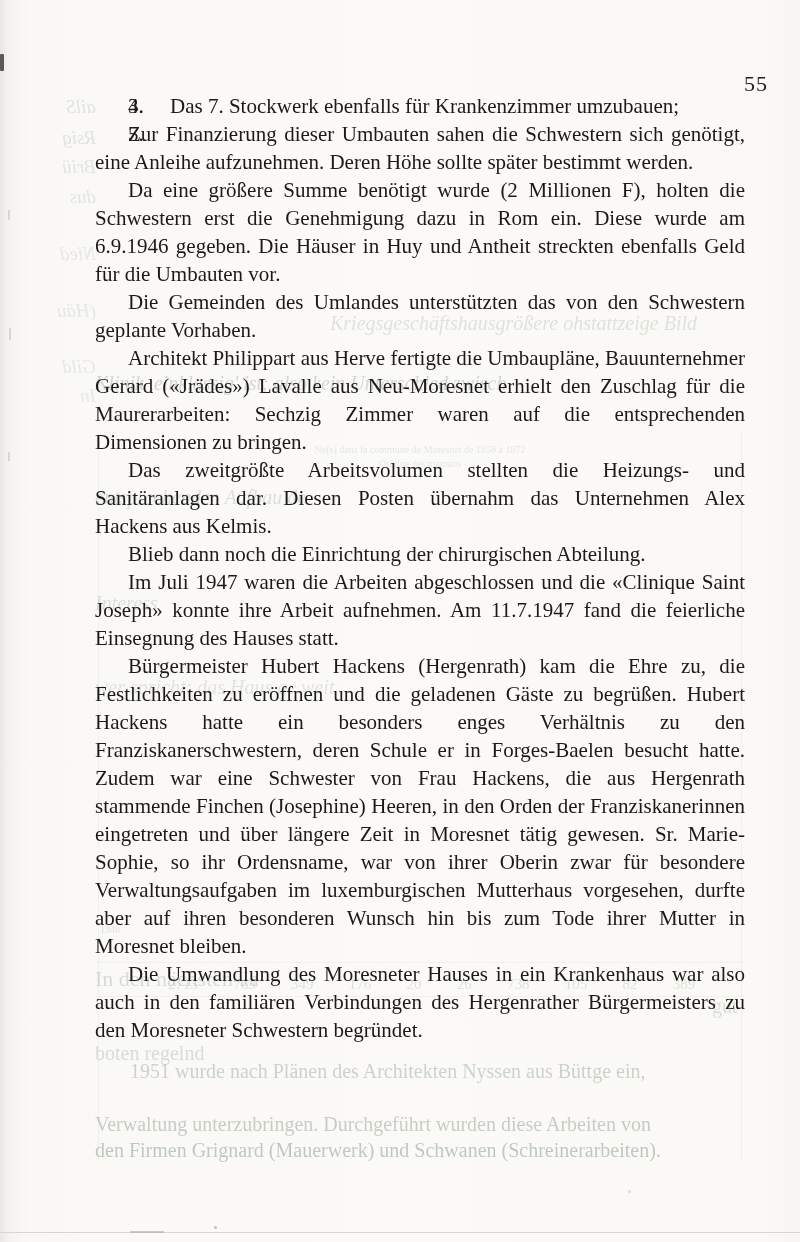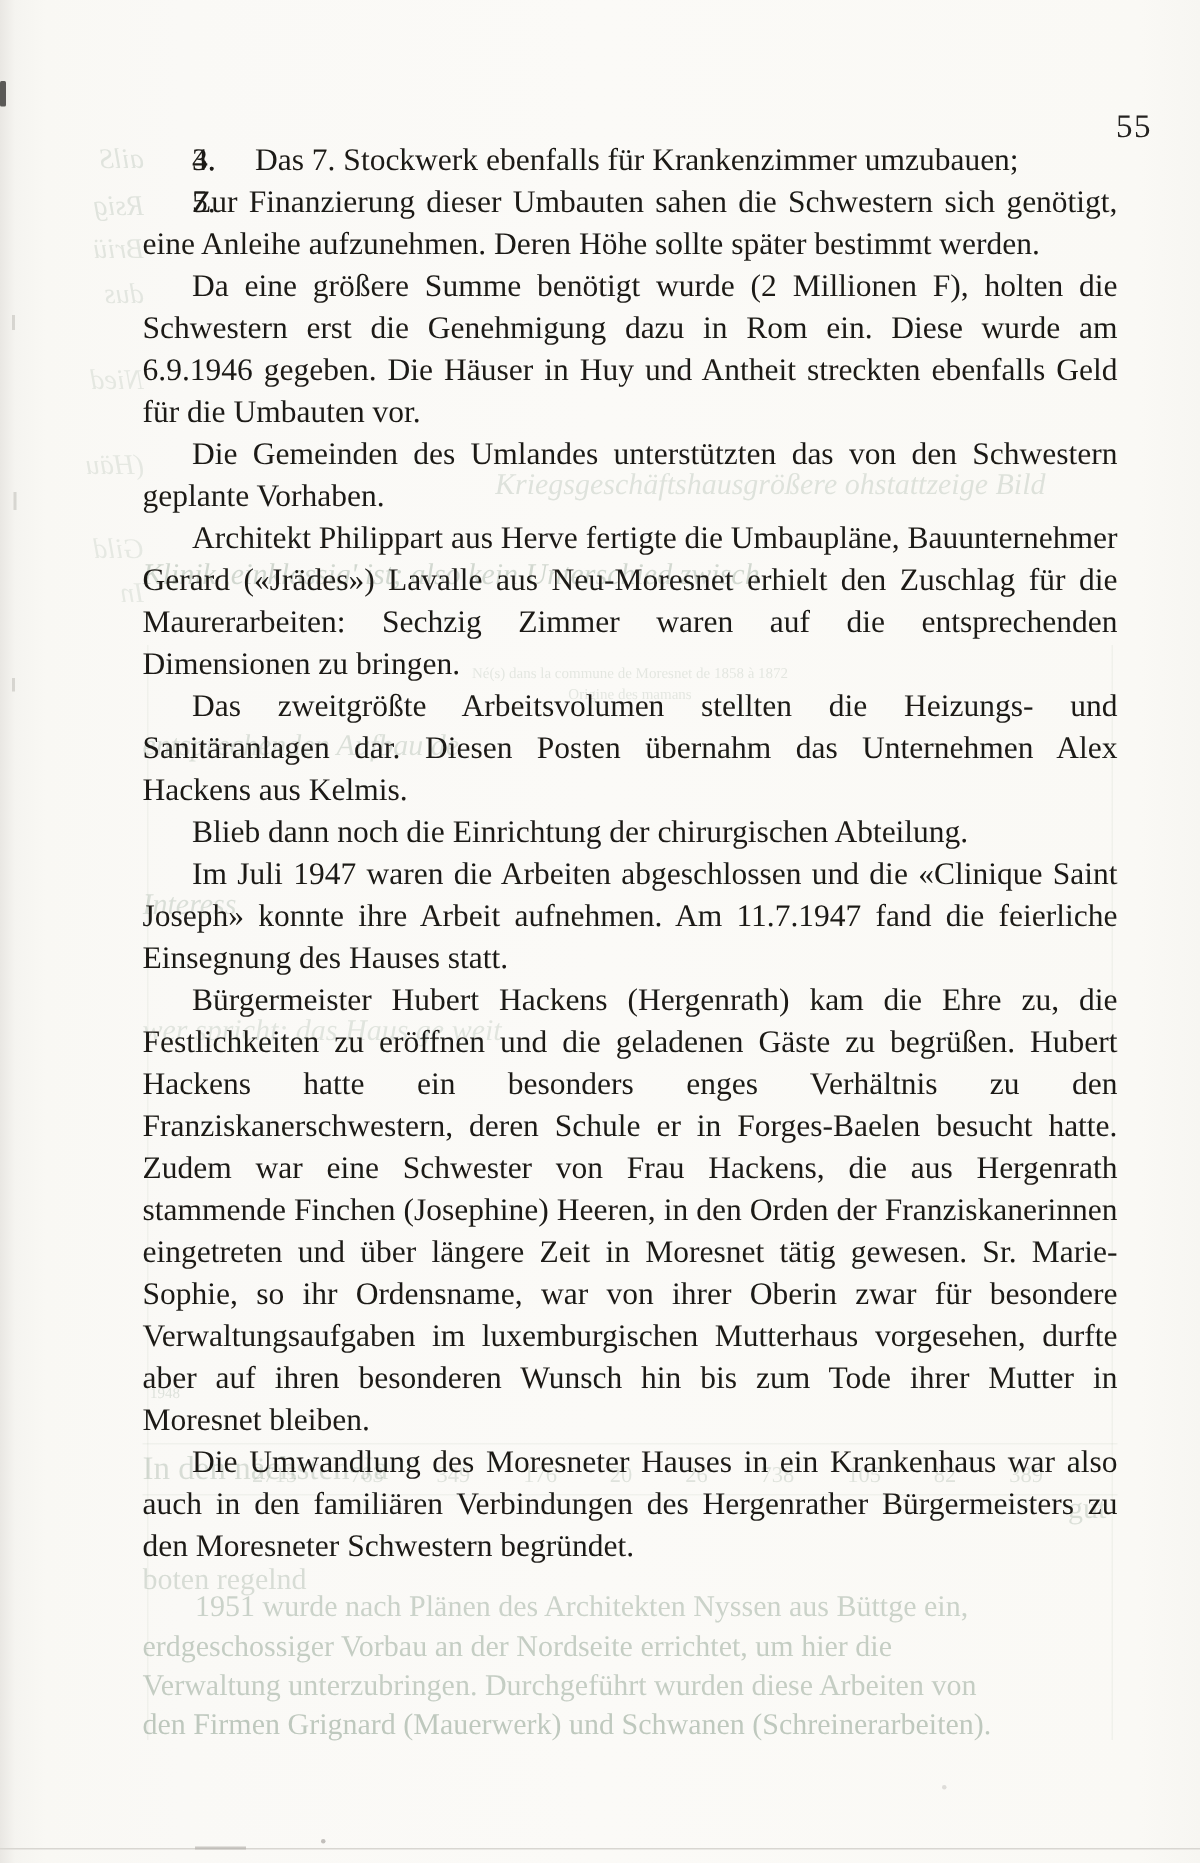--- a/index.html
+++ b/index.html
@@ -72,21 +72,20 @@
       <div class="ghost ctr" style="top: 458px; left: 95px; width: 650px; font-size: 10px; opacity: 0.15; color: rgb(95, 122, 100);">Origine des mamans</div>
       <div class="ghost it b" style="top: 486px; left: 95px; width: 430px; font-size: 20px; opacity: 0.2; color: rgb(95, 122, 100);">entsprechenden Aufbau de</div>
       <div class="ghost it" style="top: 592px; left: 95px; width: 160px; font-size: 20px; opacity: 0.2; color: rgb(95, 122, 100);">Interess</div>
       <div class="ghost it" style="top: 676px; left: 95px; width: 620px; font-size: 20px; opacity: 0.16; color: rgb(95, 122, 100);">wer spricht: das Haus ge weit</div>
       <div class="ghost" style="top: 966px; left: 95px; width: 225px; font-size: 22px; opacity: 0.22; color: rgb(95, 122, 100);">In den nächsten-Ja</div>
       <div class="ghost" style="top: 924px; left: 100px; width: 60px; font-size: 10px; opacity: 0.18; color: rgb(95, 122, 100);">1948</div>
       <div class="ghost spread" style="top: 976px; left: 168px; width: 577px; font-size: 15px; opacity: 0.18; color: rgb(95, 122, 100);">2715 763 349 176 20 26 738 105 82 389</div>
       <div class="ghost" style="top: 995px; left: 712px; width: 40px; font-size: 20px; opacity: 0.2; color: rgb(95, 122, 100);">gut</div>
       <div class="ghost" style="top: 1042px; left: 95px; width: 210px; font-size: 20px; opacity: 0.22; color: rgb(95, 122, 100);">boten regelnd</div>
       <div class="ghost" style="top: 1060px; left: 130px; width: 615px; font-size: 20px; opacity: 0.3; color: rgb(95, 122, 100);">1951 wurde nach Plänen des Architekten Nyssen aus Büttge ein,</div>
-      <div class="ghost" style="top: 1087px; left: 95px; width: 650px; font-size: 20px; opacity: 0.34; color: rgb(95, 122, 100);">erdgeschossiger Vorbau an der Nordseite errichtet, um hier die</div>
       <div class="ghost" style="top: 1113px; left: 95px; width: 650px; font-size: 20px; opacity: 0.34; color: rgb(95, 122, 100);">Verwaltung unterzubringen. Durchgeführt wurden diese Arbeiten von</div>
       <div class="ghost" style="top: 1139px; left: 95px; width: 650px; font-size: 20px; opacity: 0.38; color: rgb(95, 122, 100);">den Firmen Grignard (Mauerwerk) und Schwanen (Schreinerarbeiten).</div>
     </div>
 
   <div class="pagenum">55</div>
 
   <div class="textblock">
     <div>
         <div class="li"><span class="marker">3.</span></div>
         <div class="li"><span class="marker">4.</span><span>Das 7. Stockwerk ebenfalls für Krankenzimmer umzubauen;</span></div>

